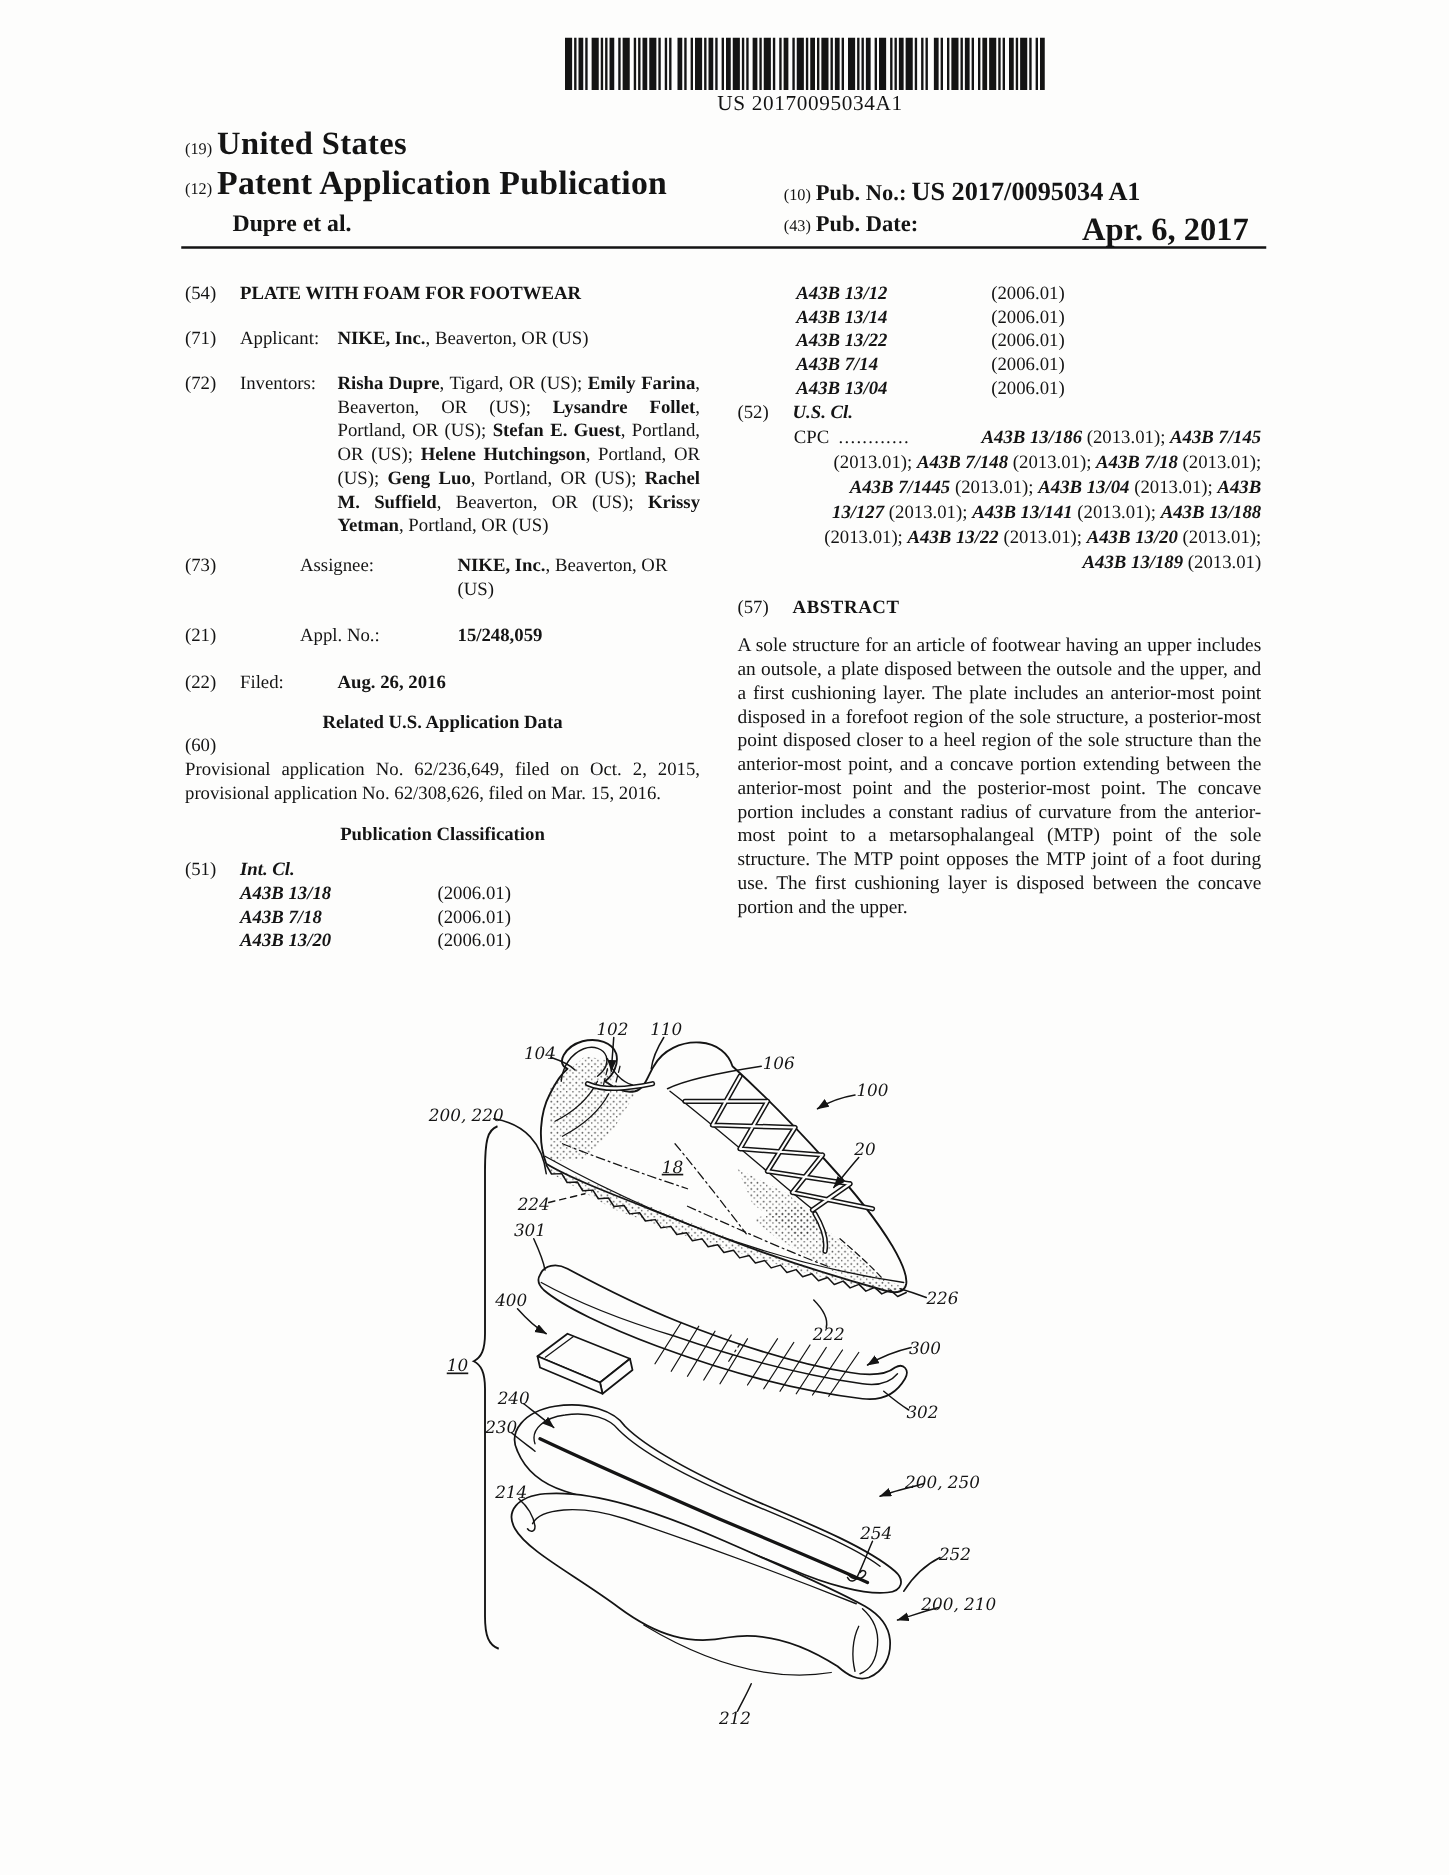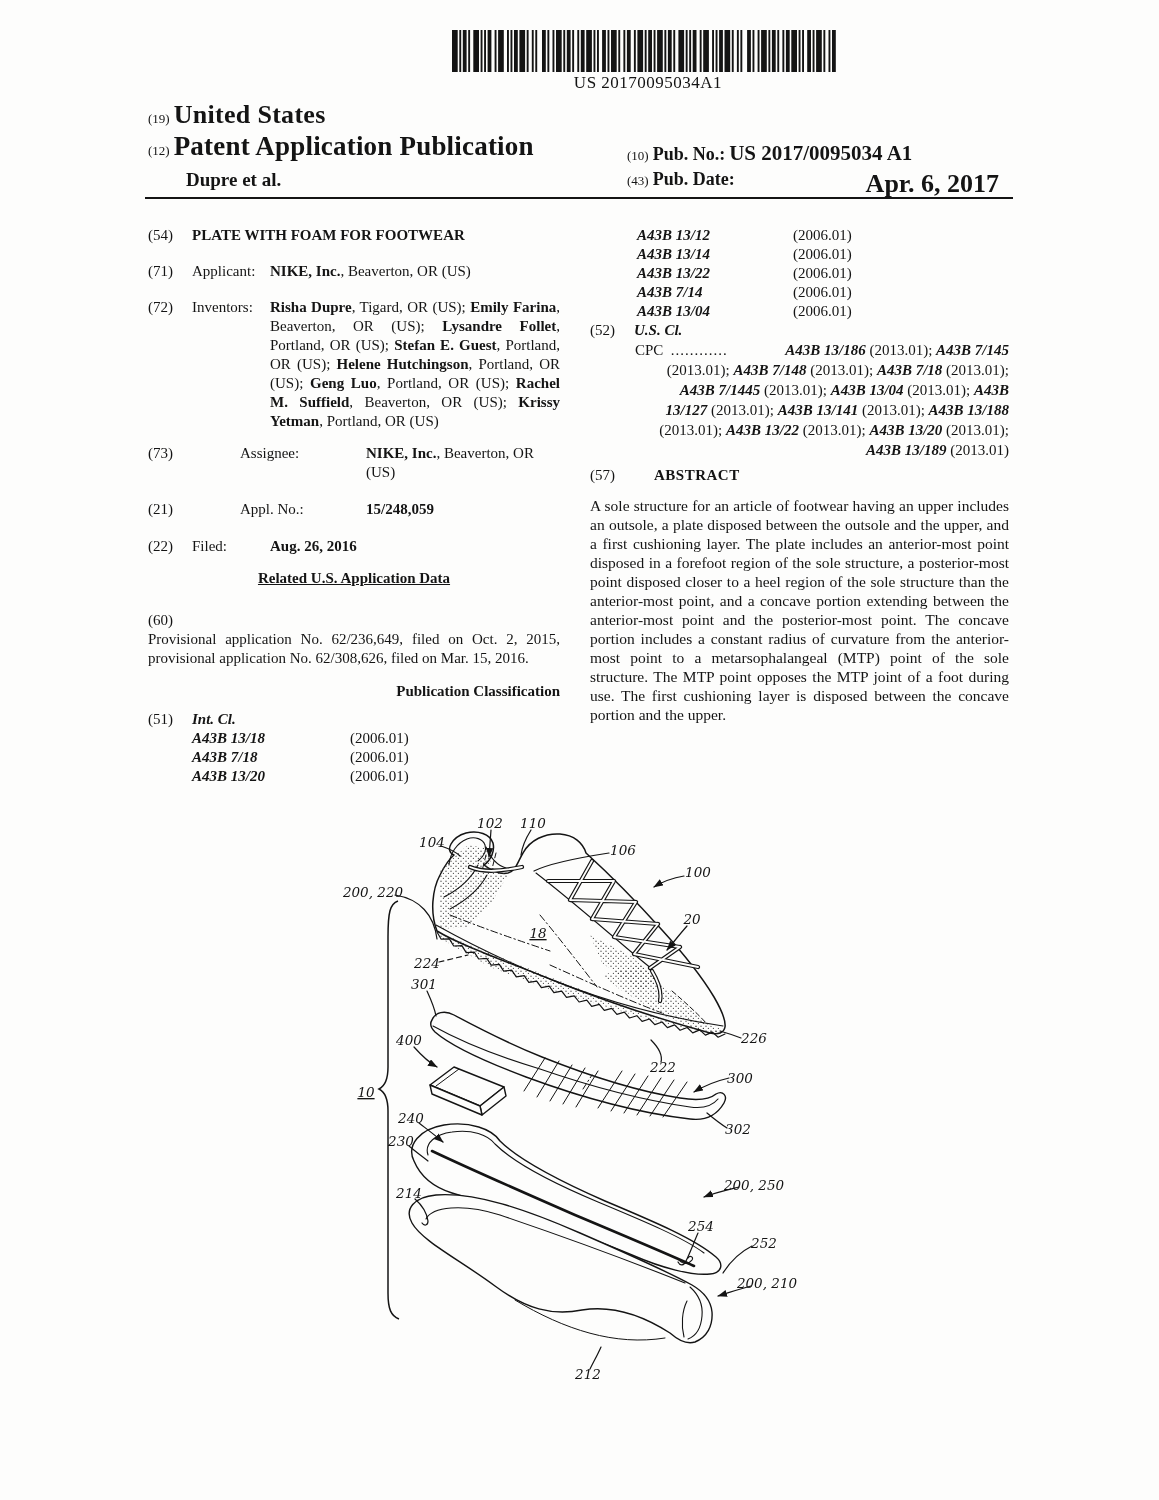--- a/index.html
+++ b/index.html
@@ -31,29 +31,29 @@
   .col{font-size:15px;line-height:19px;}
   #col-left{left:148px;top:226px;width:412px;}
   #col-right{left:590px;top:226px;width:419px;}
   .row{display:flex;align-items:flex-start;}
   .code-c{width:44px;flex:none;}
   .lbl-c{width:78px;flex:none;}
   .b{font-weight:bold;}
   .bi{font-weight:bold;font-style:italic;}
   .just{text-align:justify;}
   .center-h{text-align:center;font-weight:bold;}
-  .mb17{margin-bottom:17px;} .mb13{margin-bottom:13px;} .mb8{margin-bottom:23px;text-decoration:underline;}
+  .mb17{margin-bottom:17px;} .mb13{margin-bottom:13px;} .mb8{margin-bottom:0;}
   .mb18{margin-bottom:18px;gap:48px;} .mb10{margin-bottom:10px;flex-direction:column;}
   .ic-row{display:flex;padding-left:44px;}
   .ic-row .ic-code{width:158px;flex:none;font-weight:bold;font-style:italic;}
   #intcl-right .ic-row{padding-left:47px;}
   #intcl-right .ic-row .ic-code{width:156px;}
   #cpc-block{margin-left:45px;text-align:right;line-height:20px;}
   #cpc-head{float:left;}
-  #abstract-row{margin-top:6px;gap:20px;}
+  #abstract-row{margin-top:17px;}
   #abstract-heading{flex:1;font-weight:bold;letter-spacing:.5px;padding-right:40px;}
   #abstract-text{margin-top:11px;font-size:15.5px;line-height:19px;}
   
   #figure-wrap{left:340px;top:805px;width:470px;height:600px;}
   #fig-svg{display:block;}
   #fig-svg text{font-family:"DejaVu Serif","Liberation Serif",serif;font-style:italic;font-size:13.5px;fill:#141414;}
   #fig-svg text.u{text-decoration:underline;}
 </style>
 </head>
 <body>
@@ -188,21 +188,21 @@
   <div class="row mb13">
     <span class="code-c">(22)</span>
     <span class="lbl-c">Filed:</span>
     <span class="b">Aug. 26, 2016</span>
   </div>
   <div class="center-h mb8">Related U.S. Application Data</div>
   <div class="row mb10">
     <span class="code-c">(60)</span>
     <span class="just" style="flex:1">Provisional application No. 62/236,649, filed on Oct. 2, 2015, provisional application No. 62/308,626, filed on Mar. 15, 2016.</span>
   </div>
-  <div class="center-h" style="margin-top:14px;margin-bottom:9px;text-align:right;">Publication Classification</div>
+  <div class="center-h" style="margin-top:14px;margin-bottom:9px;">Publication Classification</div>
   <div class="row">
     <span class="code-c">(51)</span>
     <span class="bi">Int. Cl.</span>
   </div>
   <div id="intcl-left">
       <div class="ic-row">
         <span class="ic-code">A43B 13/18</span>
         <span>(2006.01)</span>
       </div>
       <div class="ic-row">

